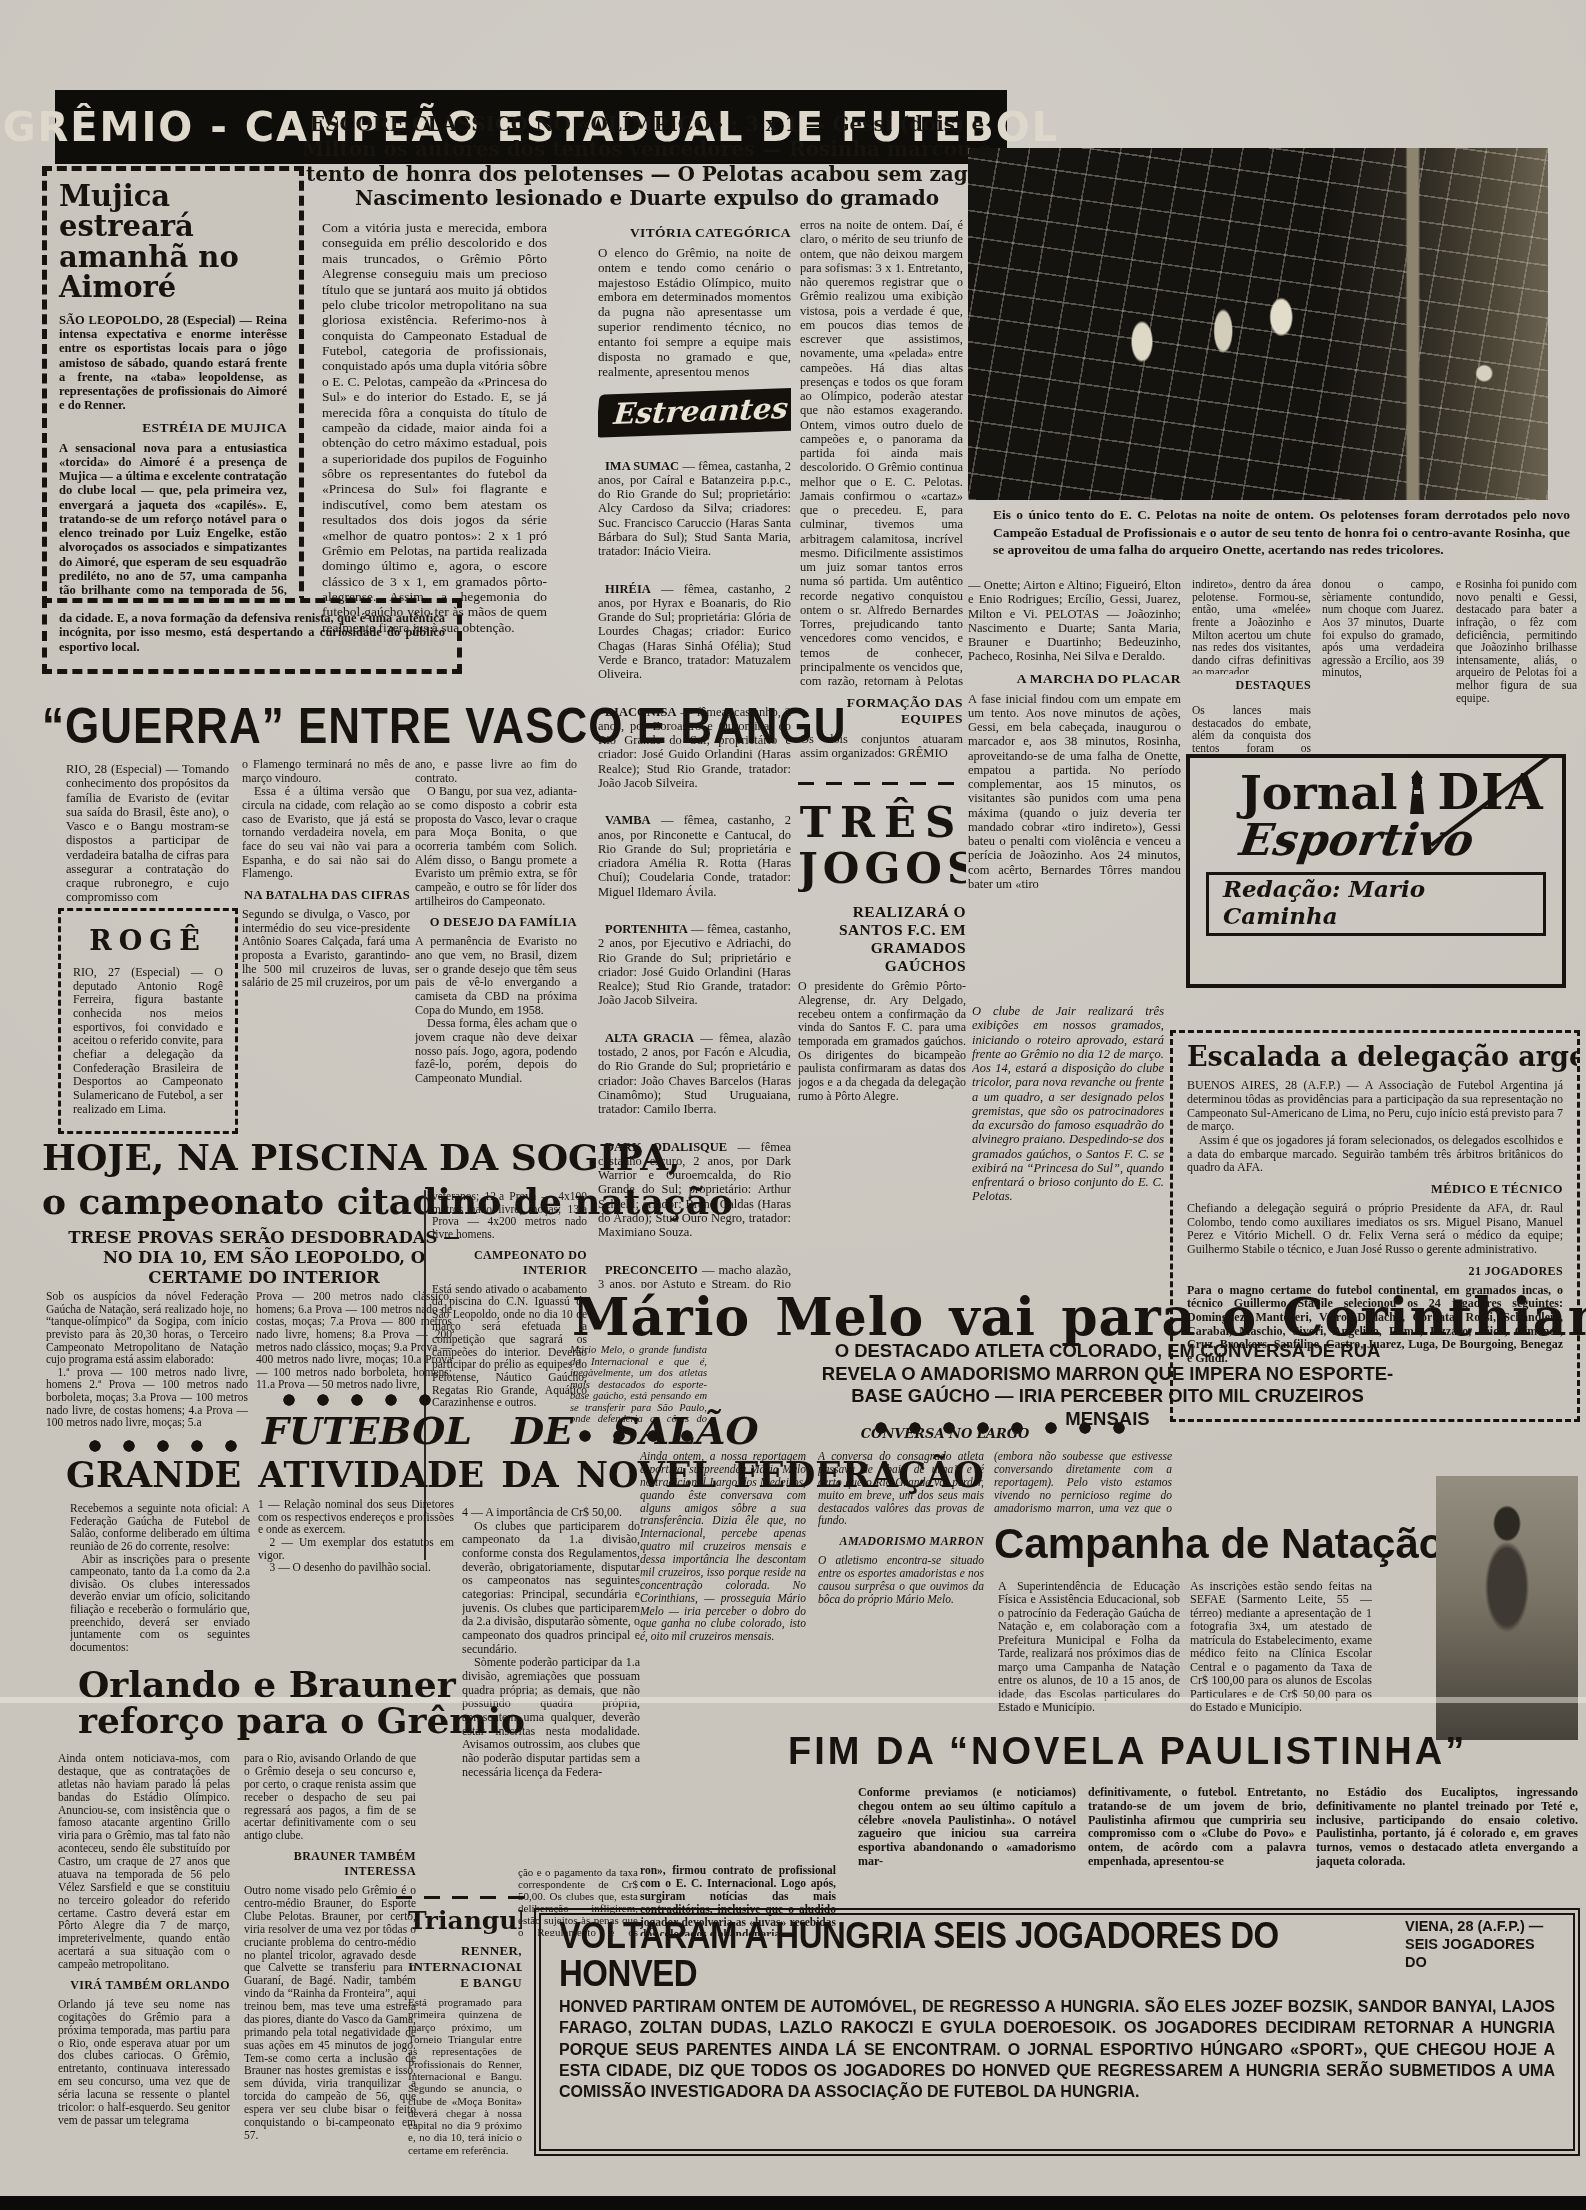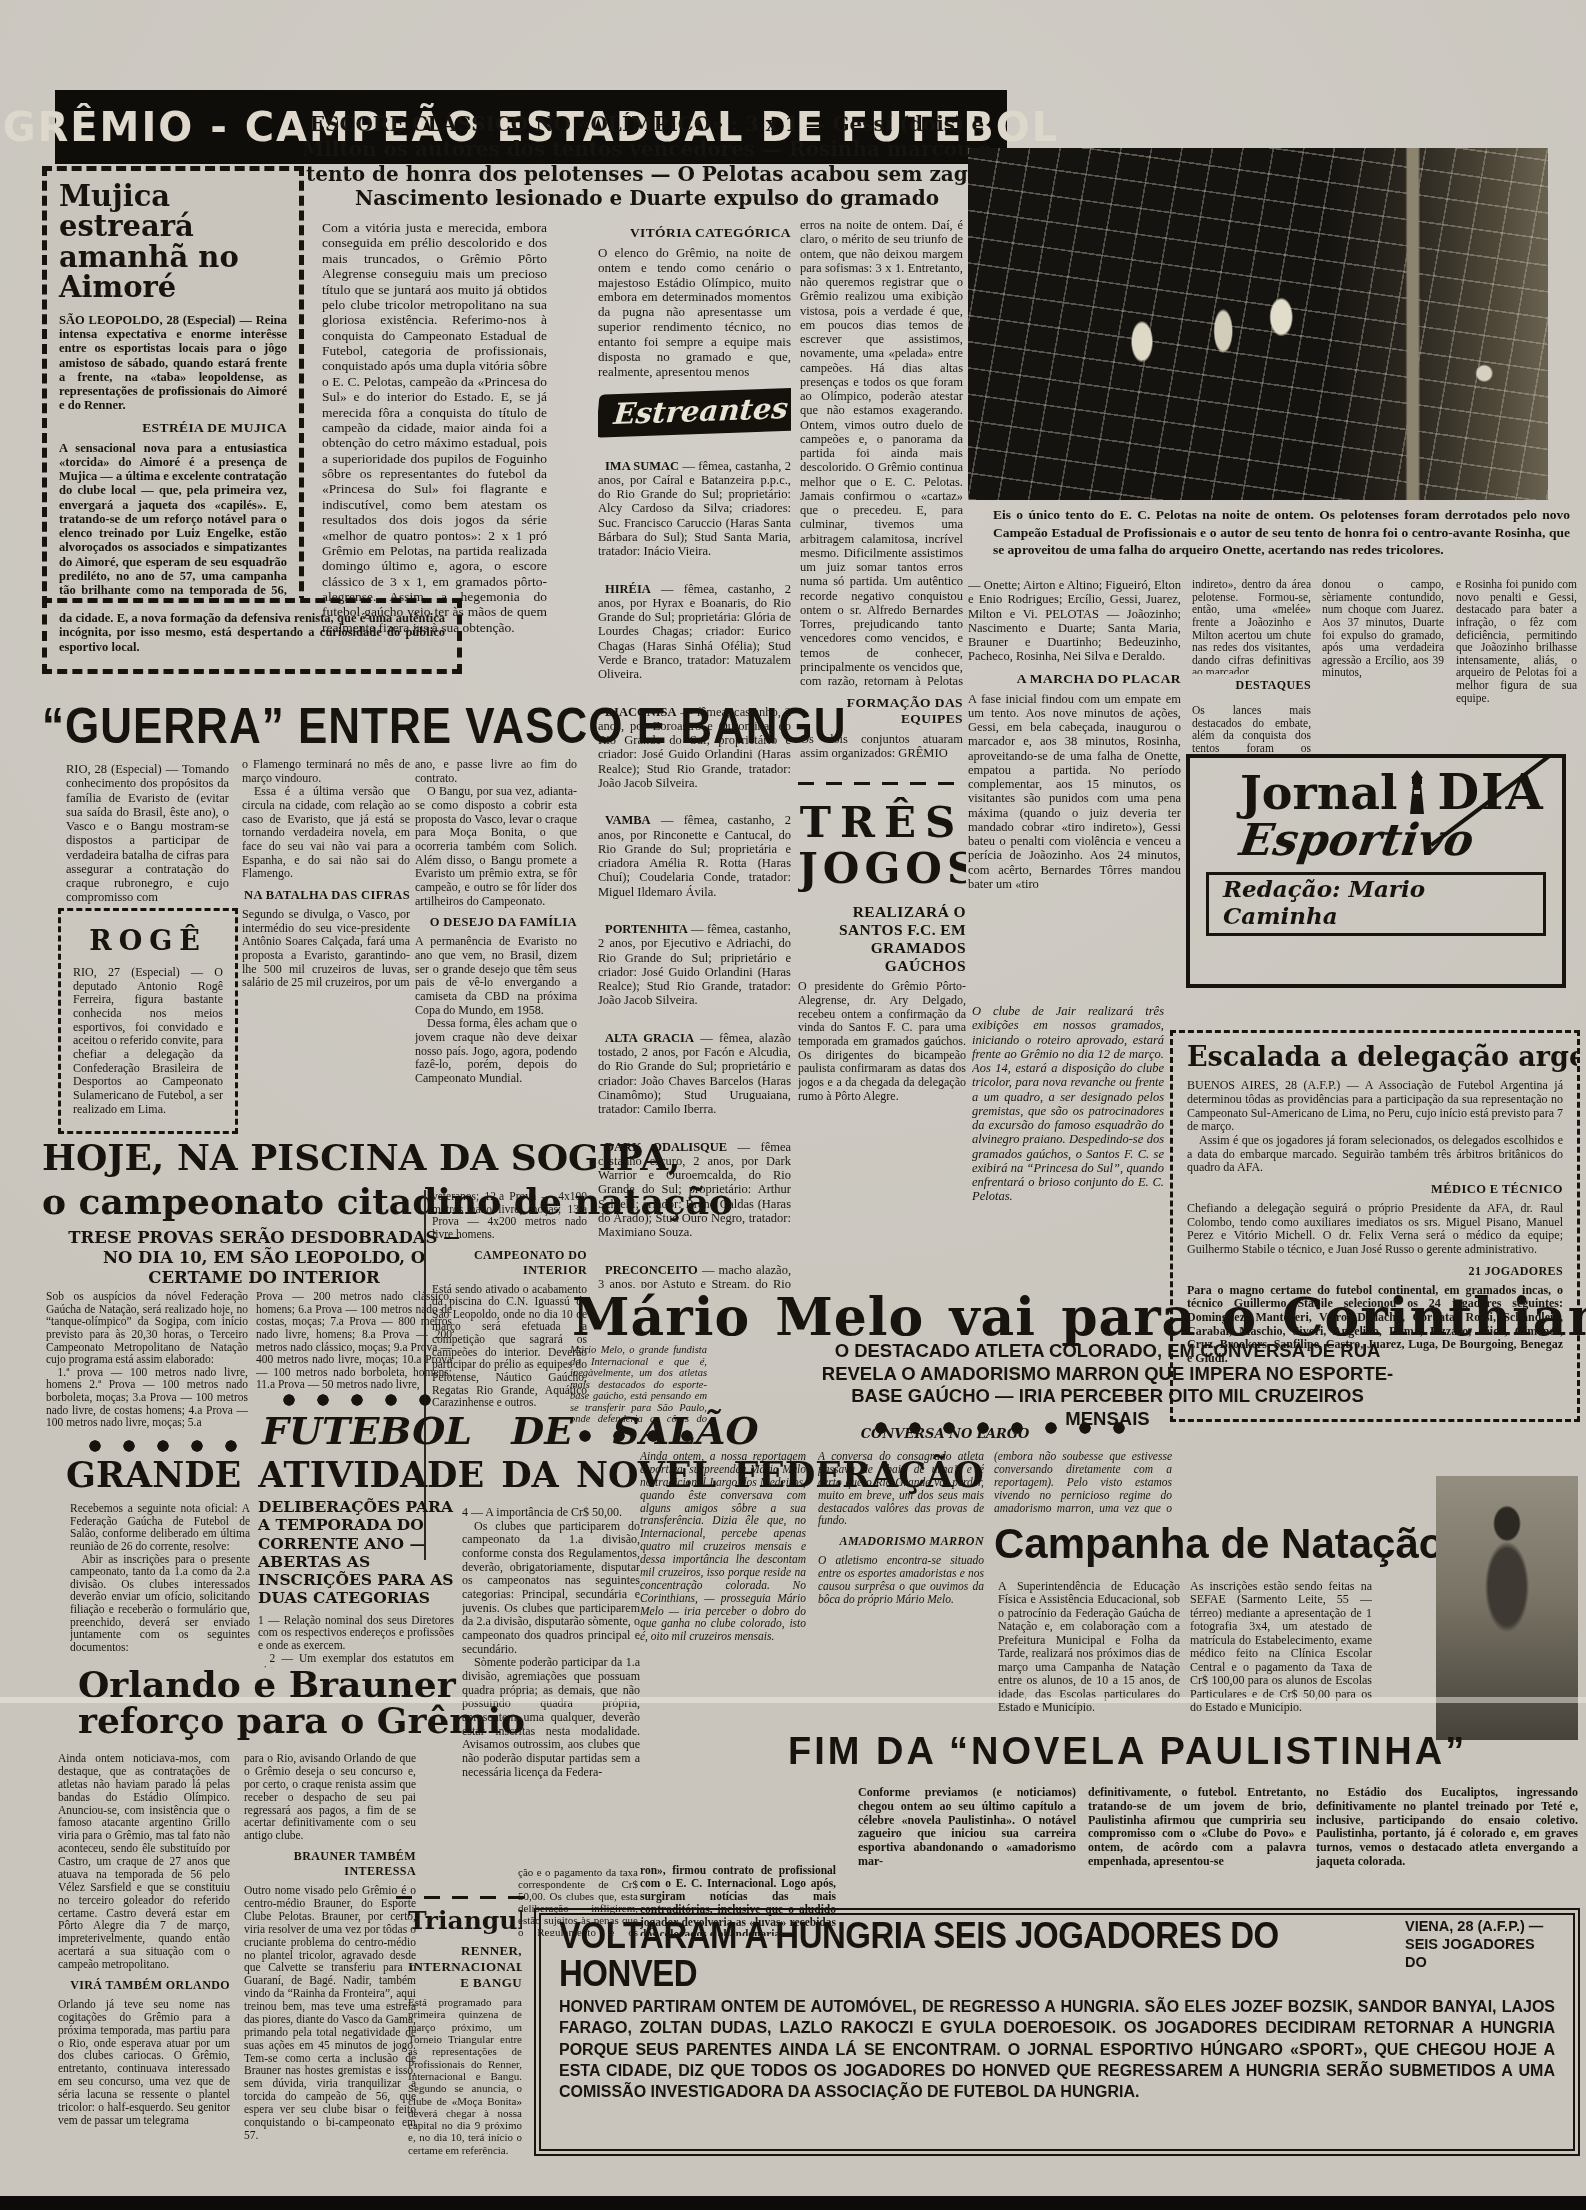--- a/index.html
+++ b/index.html
@@ -184,21 +184,20 @@
 
   <div class="abs dotline" style="left:272px;top:1392px;width:172px;"></div>
   <div class="abs dotline" style="left:78px;top:1438px;width:172px;"></div>
   <div class="abs dotline" style="left:568px;top:1428px;width:132px;"></div>
   <div class="abs dotline" style="left:864px;top:1420px;width:272px;"></div>
   <div class="abs serif-hl ital" style="left:262px;top:1408px;width:550px;height:46px;font-size:38px;word-spacing:26px;white-space:nowrap;">FUTEBOL DE SALÃO</div>
   <div class="abs serif-hl" style="left:66px;top:1454px;width:804px;height:40px;font-size:35px;word-spacing:5px;white-space:nowrap;">GRANDE ATIVIDADE DA NOVEL FEDERAÇÃO</div>
   <div class="abs col j clip" style="left:70px;top:1502px;width:180px;height:164px;font-size:11.5px;line-height:1.1;">Recebemos a seguinte nota oficial: A Federação Gaúcha de Futebol de Salão, conforme deliberado em última reunião de 26 do corrente, resolve:
  Abir as inscrições para o presente campeonato, tanto da 1.a como da 2.a divisão. Os clubes interessados deverão enviar um ofício, solicitando filiação e receberão o formulário que, preenchido, deverá ser enviado juntamente com os seguintes documentos:</div>
   <div class="abs clip" style="left:258px;top:1498px;width:196px;height:170px;">
-    <div class="serif-hl" style="font-size:15.5px;line-height:1.18;margin-bottom:6px;">DELIBERAÇÕES PARA A TEMPORADA DO CORRENTE ANO — ABERTAS AS INSCRIÇÕES PARA AS DUAS CATEGORIAS</div>
     <div class="col j" style="font-size:11.5px;line-height:1.1;">1 — Relação nominal dos seus Diretores com os respectivos endereços e profissões e onde as exercem.
  2 — Um exemplar dos estatutos em vigor.
  3 — O desenho do pavilhão social.</div>
   </div>
   <div class="abs col j clip" style="left:462px;top:1506px;width:178px;height:352px;font-size:12px;">4 — A importância de Cr$ 50,00.
  Os clubes que participarem do campeonato da 1.a divisão, conforme consta dos Regulamentos, deverão, obrigatoriamente, disputar os campeonatos nas seguintes categorias: Principal, secundária e juvenis. Os clubes que participarem da 2.a divisão, disputarão sòmente, o campeonato dos quadros principal e secundário.
  Sòmente poderão participar da 1.a divisão, agremiações que possuam quadra própria; as demais, que não possuindo quadra própria, apresentem uma qualquer, deverão estar inscritas nesta modalidade. Avisamos outrossim, aos clubes que não poderão disputar partidas sem a necessária licença da Federa-</div>
   <div class="abs col j clip" style="left:518px;top:1866px;width:120px;height:70px;font-size:11px;line-height:1.1;">ção e o pagamento da taxa correspondente de Cr$ 50,00. Os clubes que, esta deliberação infligirem, estão sujeitos às penas que o Regulamento e os Estatutos, prescrevem.</div>
 
   <div class="abs serif-hl" style="left:78px;top:1666px;width:370px;height:74px;font-size:36px;line-height:1.0;white-space:nowrap;">

